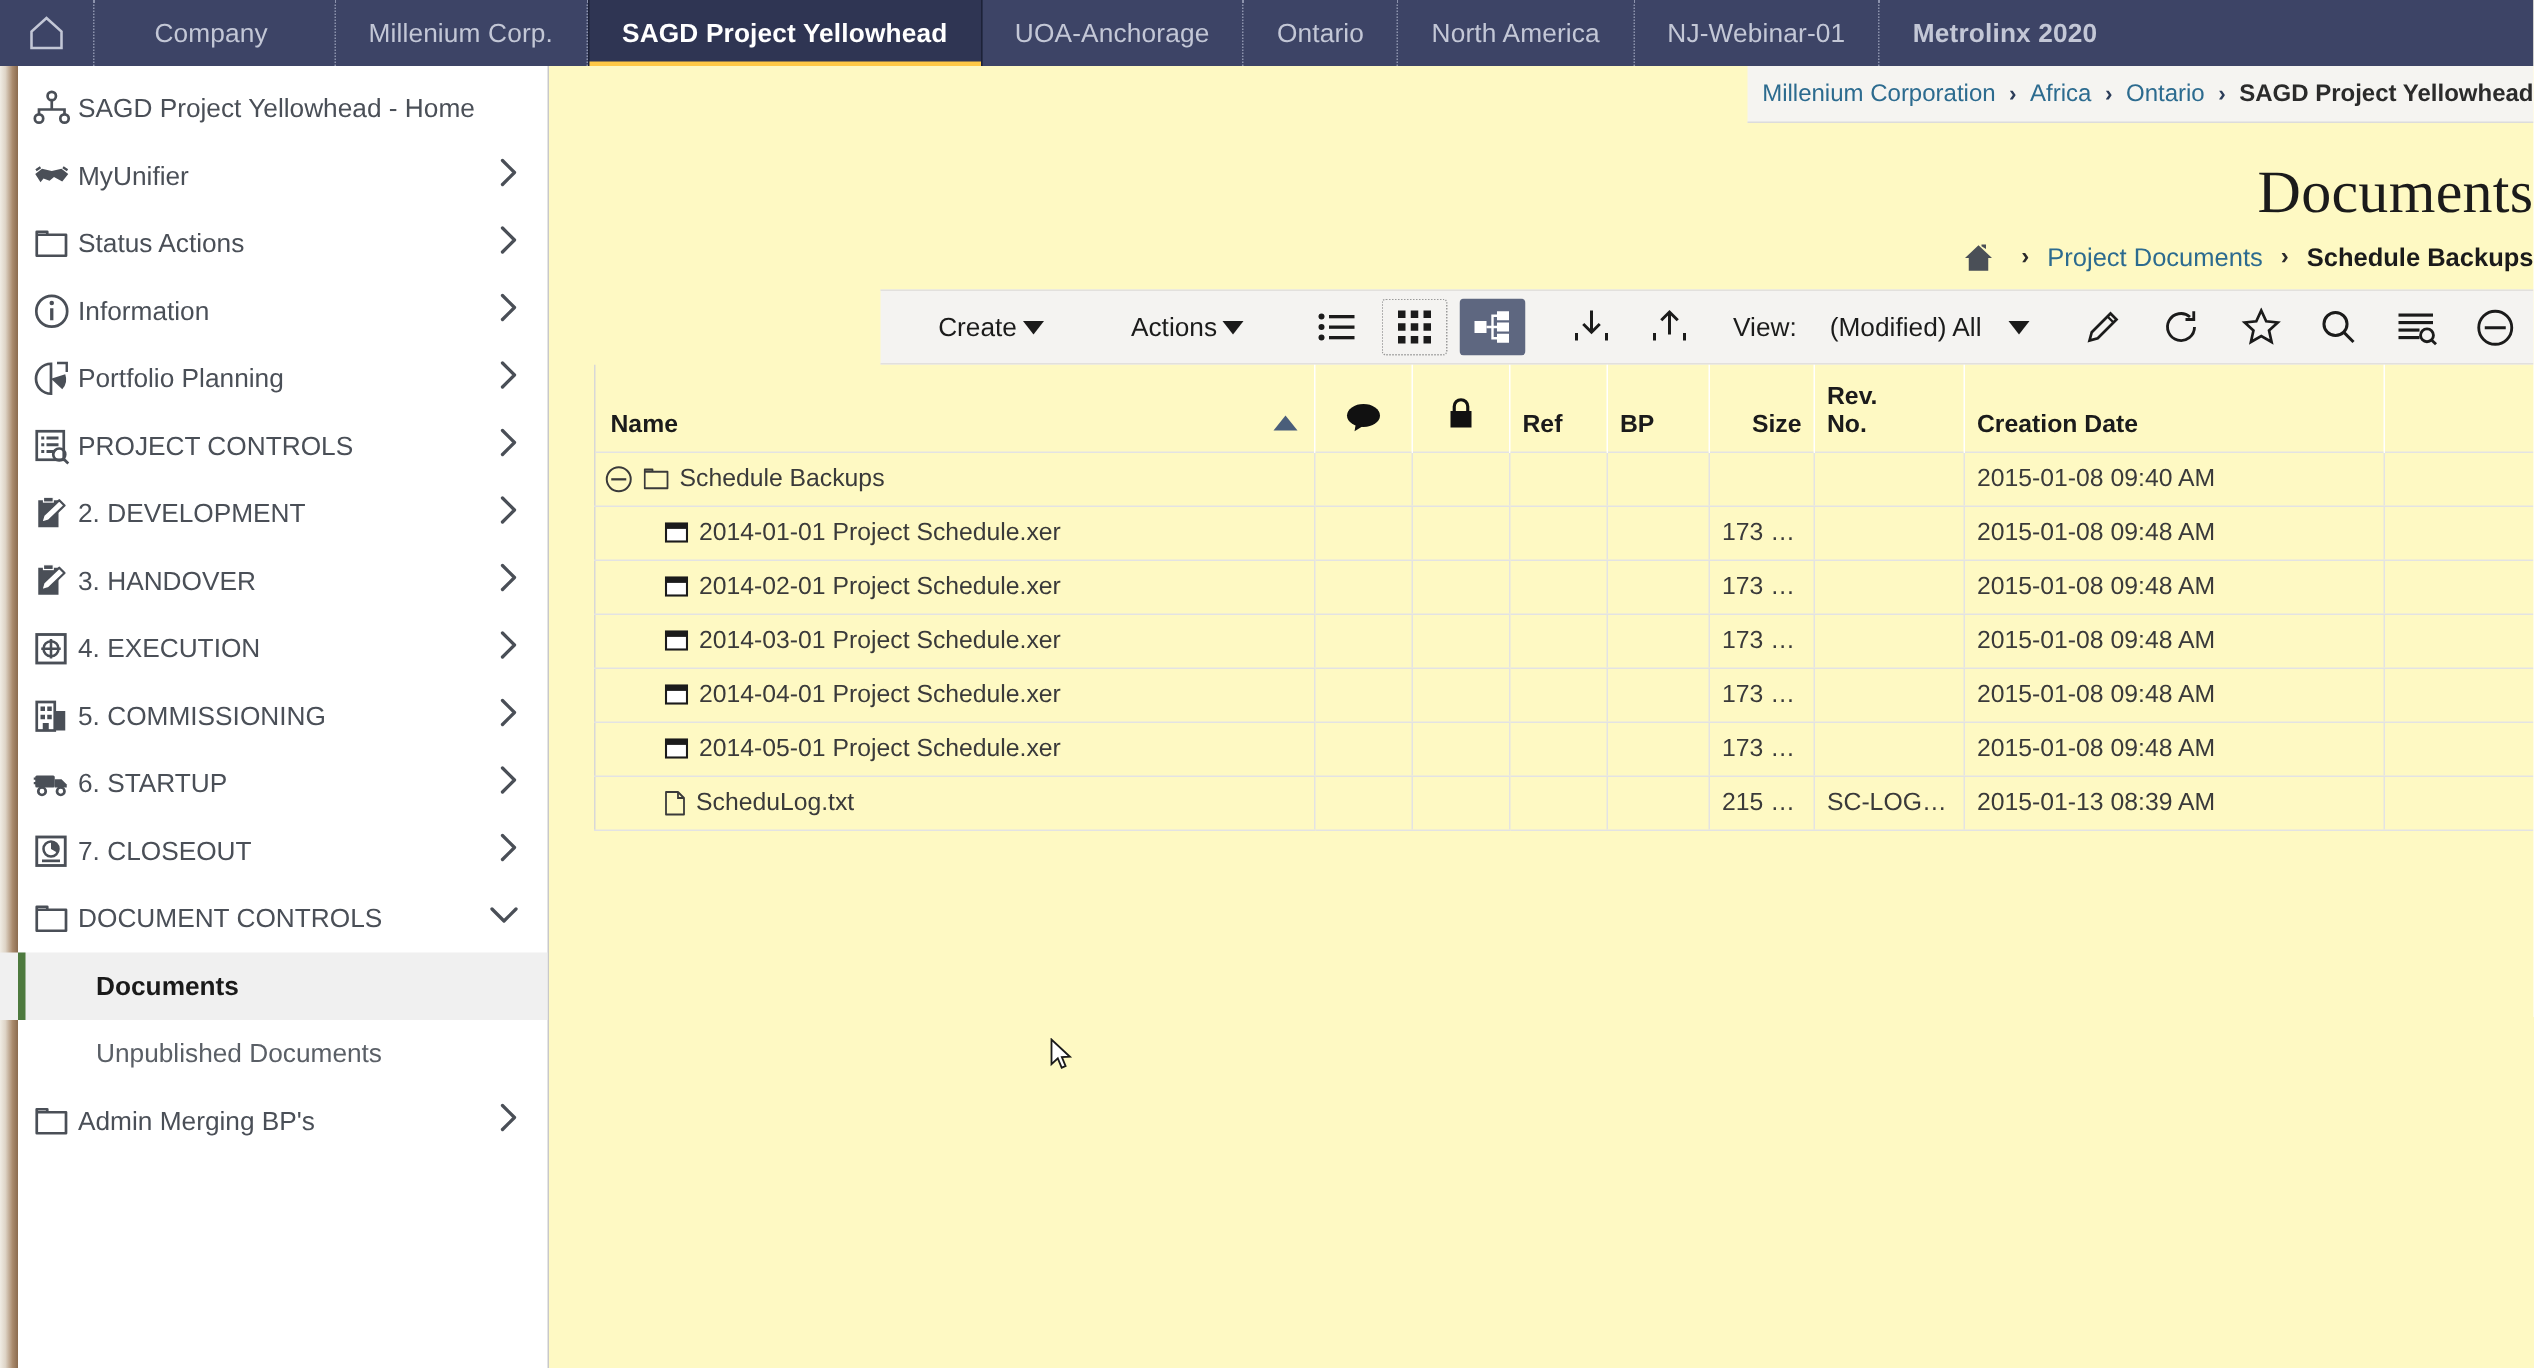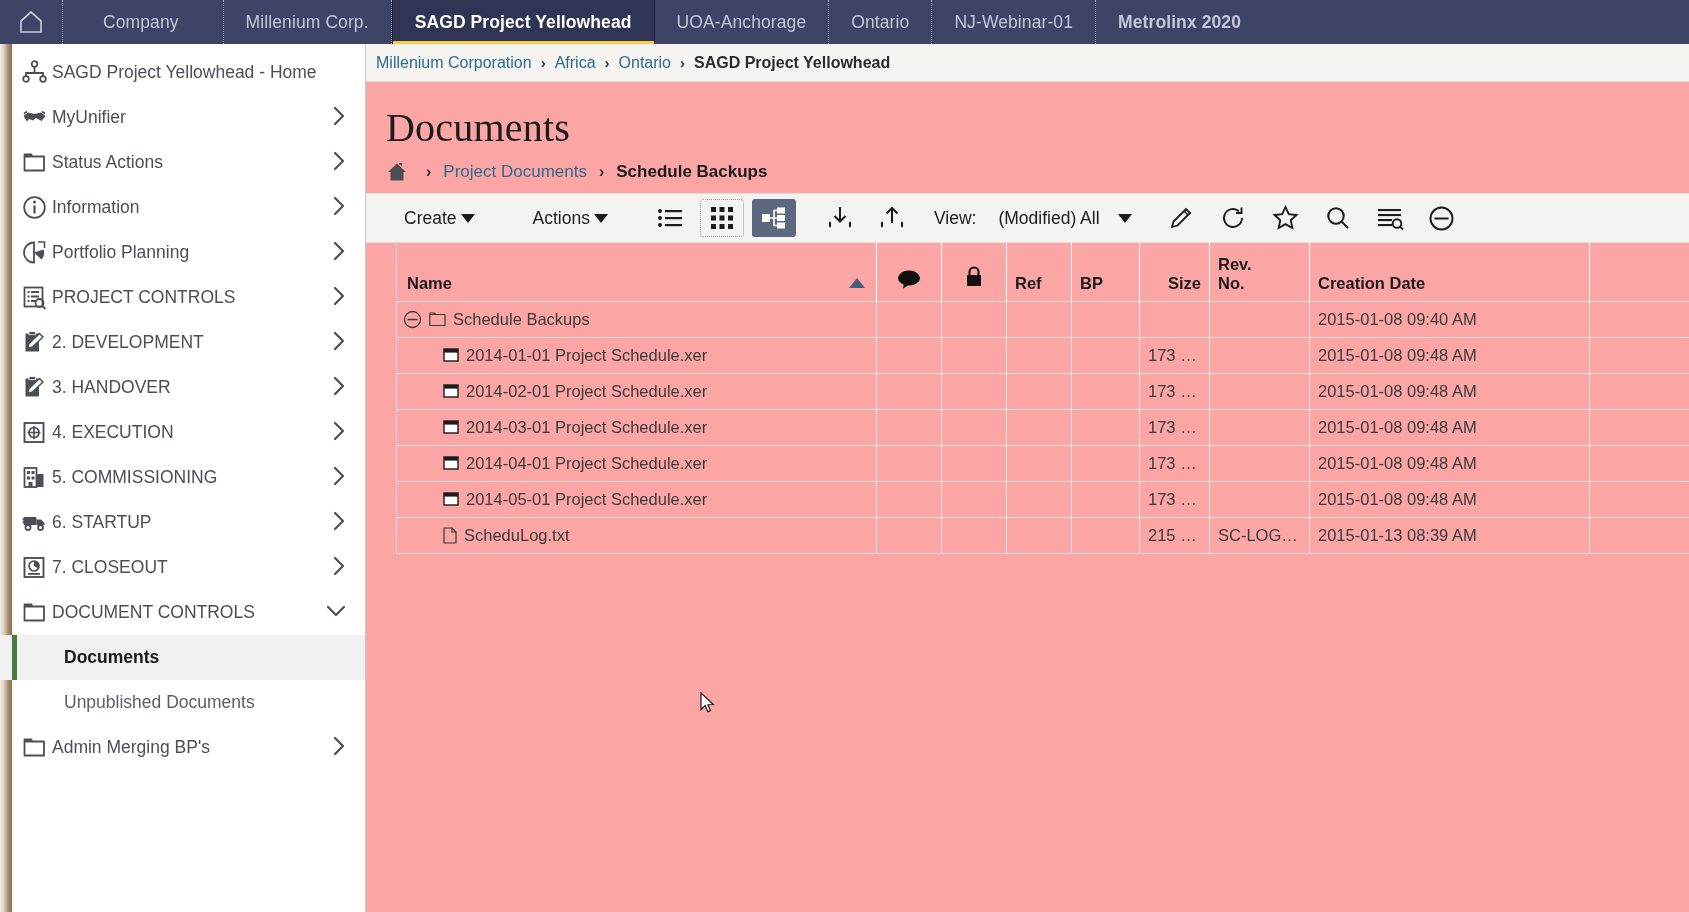--- a/index.html
+++ b/index.html
@@ -103,21 +103,21 @@
     color: #1a1a1a;
     font-weight: bold;
   }
   .sb-sub.sel::before {
     content: "";
     position: absolute; left: 12px; top: 0; bottom: 0;
     width: 5px; background: #4d7a3e;
   }
 
   
-  .content { flex: 1 1 auto; display: flex; flex-direction: column; min-width: 0; background:#fca5a5;}
+  .content { flex: 1 1 auto; display: flex; flex-direction: column; min-width: 0; background:#fef9c3;align-items:flex-end;}
   .crumbbar {
     height: 38px; flex: 0 0 38px;
     background: #f5f4f1;
     border-bottom: 1px solid #dcdcdc;
     display: flex; align-items: center;
     padding-left: 10px;
     font-size: 16px;
   }
   .crumbbar a { color: #2c6b8f; text-decoration: none; }
   .crumbbar .cur { color: #2b2b2b; font-weight: bold; }
@@ -220,20 +220,23 @@
         <span>Millenium Corp.</span>
       </div>
       <div class="tab active">
         <span>SAGD Project Yellowhead</span>
       </div>
       <div class="tab">
         <span>UOA-Anchorage</span>
       </div>
       <div class="tab">
         <span>Ontario</span>
+      </div>
+      <div class="tab">
+        <span>North America</span>
       </div>
       <div class="tab">
         <span>NJ-Webinar-01</span>
       </div>
       <div class="tab nodiv">
         <span>Metrolinx 2020</span>
       </div>
     </div>
 </div>
 

